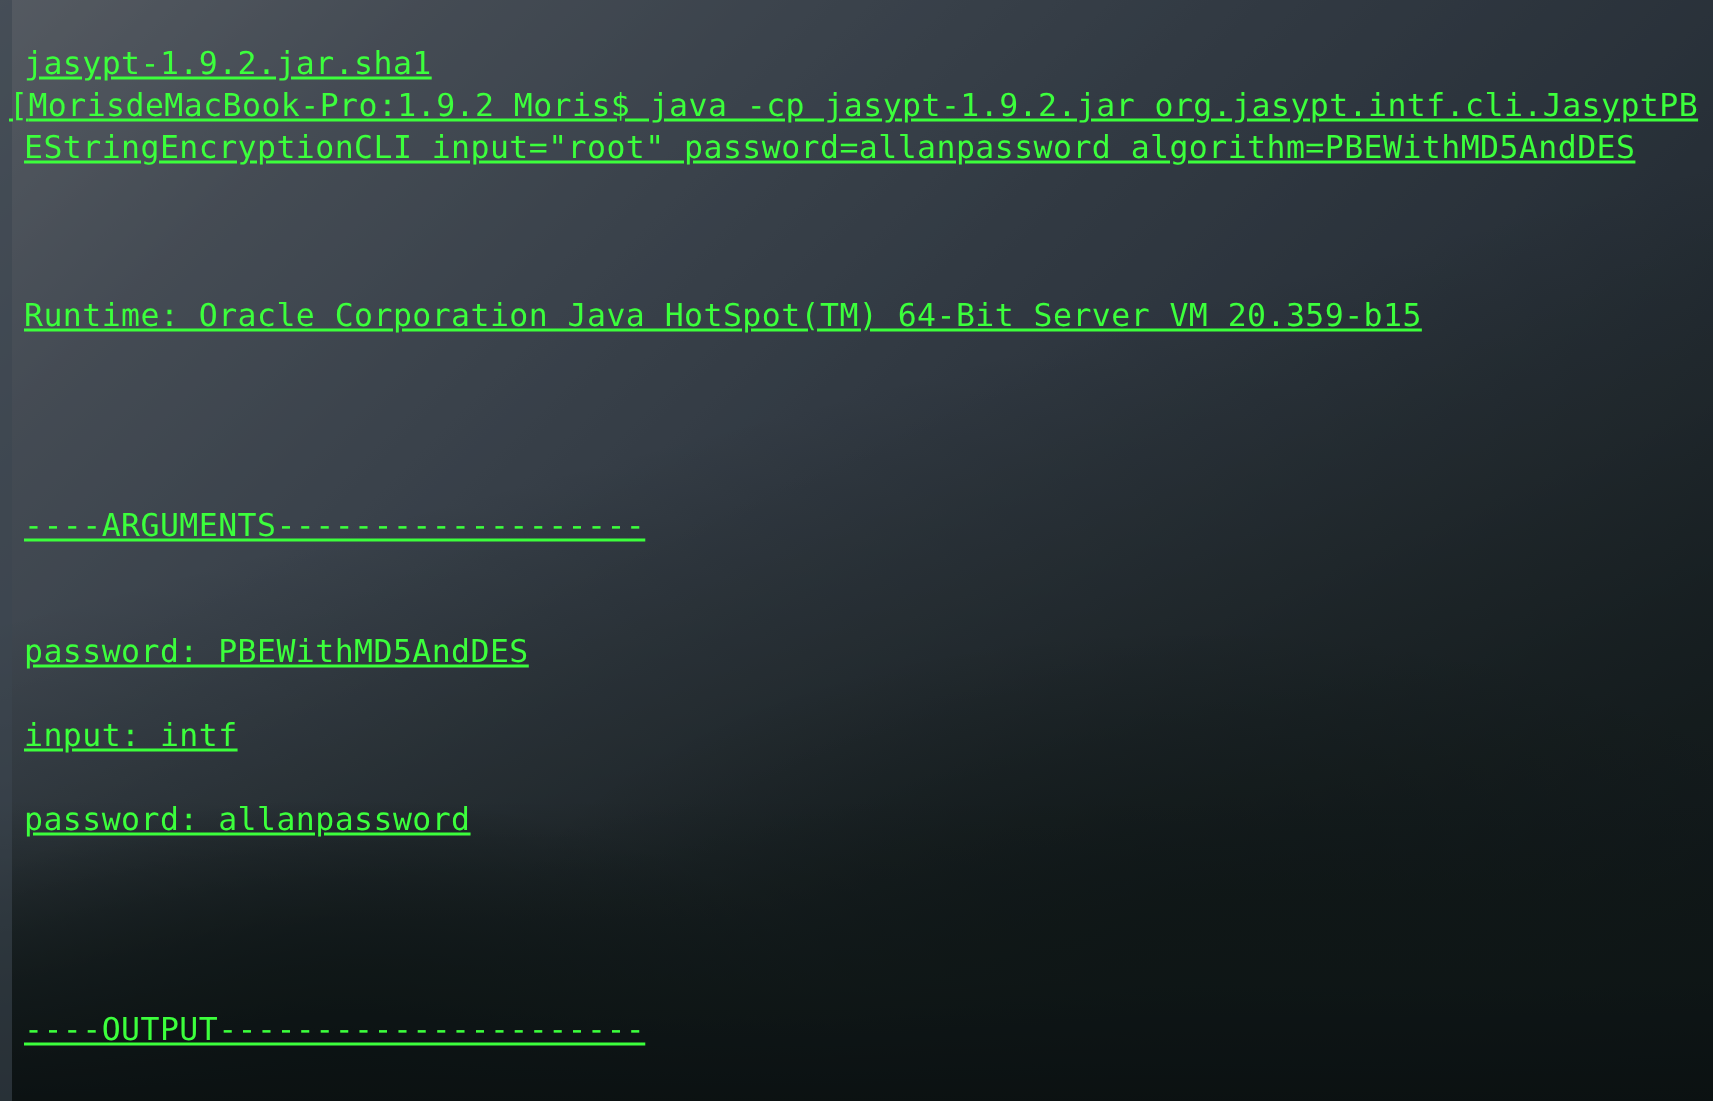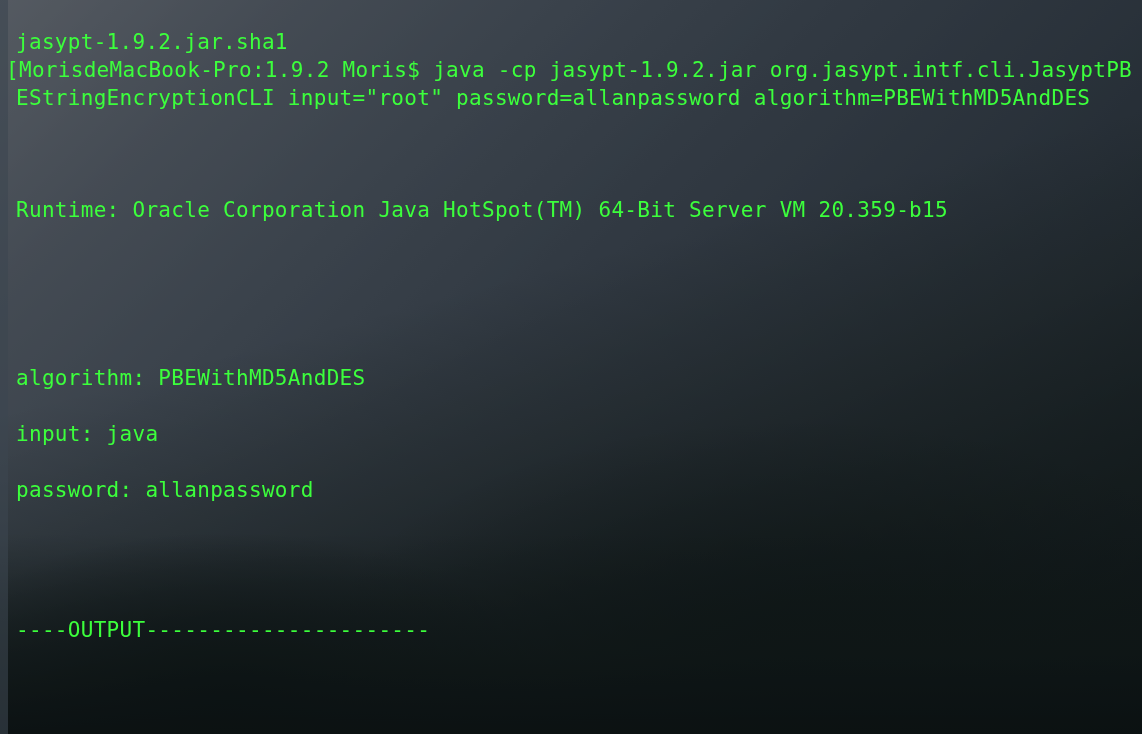--- a/index.html
+++ b/index.html
@@ -85,20 +85,21 @@
       font-size: 21px;
       line-height: 28px;
       font-weight: 500;
       white-space: pre-wrap;
       word-break: break-all;
       letter-spacing: 0.3px;
     }
     
     .line {
       display: block;
+      text-decoration: underline;
     }
     
     .bracket {
       color: #3cff3c;
       margin-left: -10px;
     }
   </style>
 </head>
 <body>
 
@@ -107,23 +108,24 @@
 <div class="terminal-edge"></div>
 
 <div class="terminal-content">
 <span class="line">jasypt-1.9.2.jar.sha1</span><span class="line"><span class="bracket">[</span><span>MorisdeMacBook-Pro:1.9.2 Moris$ java -cp jasypt-1.9.2.jar org.jasypt.intf.cli.JasyptPBEStringEncryptionCLI input="root" password=allanpassword algorithm=PBEWithMD5AndDES</span></span>
 <span class="line"></span>
 <span class="line"></span>
 <span class="line">Runtime: Oracle Corporation Java HotSpot(TM) 64-Bit Server VM 20.359-b15</span>
 <span class="line"></span>
 <span class="line"></span>
 <span class="line"></span>
+<span class="line">----ARGUMENTS-------------------</span>
 <span class="line"></span>
-<span class="line">algorithm: PBEWithMD5AndDES</span>
-<span class="line">input: java</span>
+<span class="line">password: PBEWithMD5AndDES</span>
+<span class="line">input: intf</span>
 <span class="line">password: allanpassword</span>
 <span class="line"></span>
 <span class="line"></span>
 <span class="line"></span>
 <span class="line">----OUTPUT----------------------</span>
 <span class="line"></span>
 
 <span class="line"></span>
 <span class="line"></span>
 

